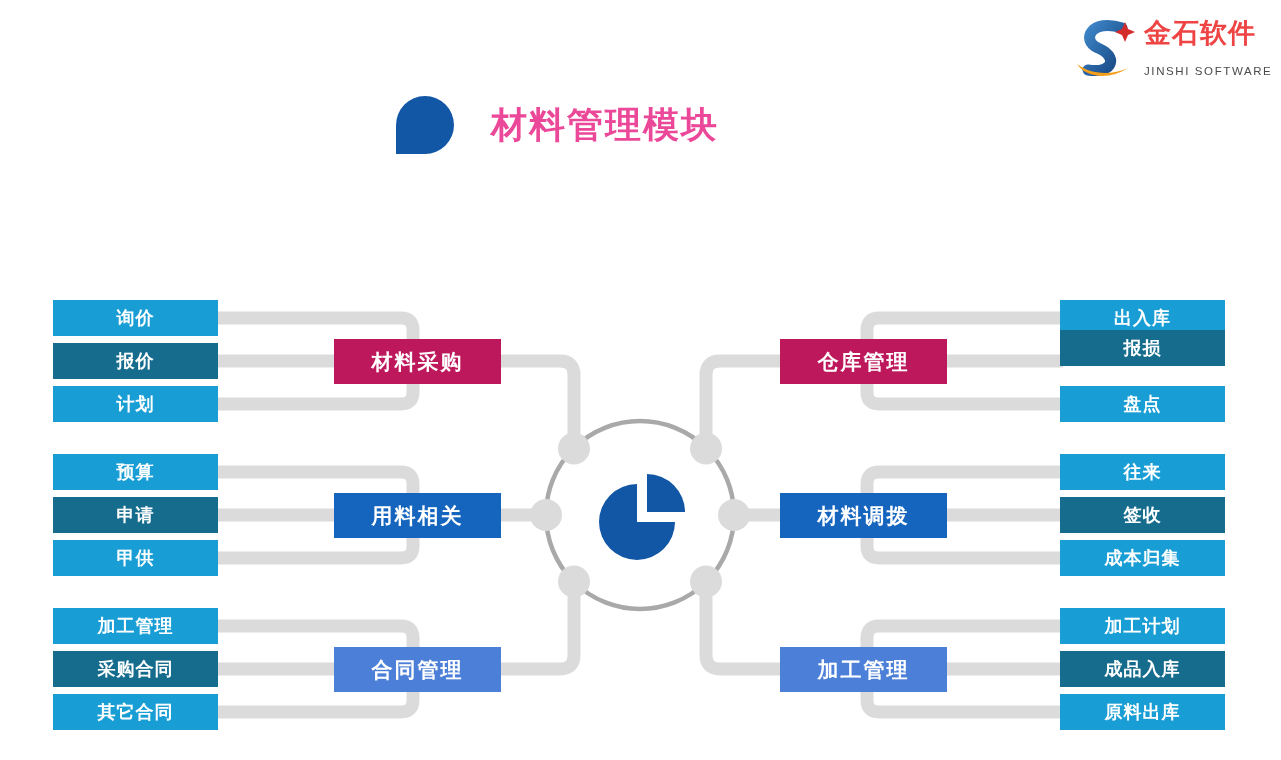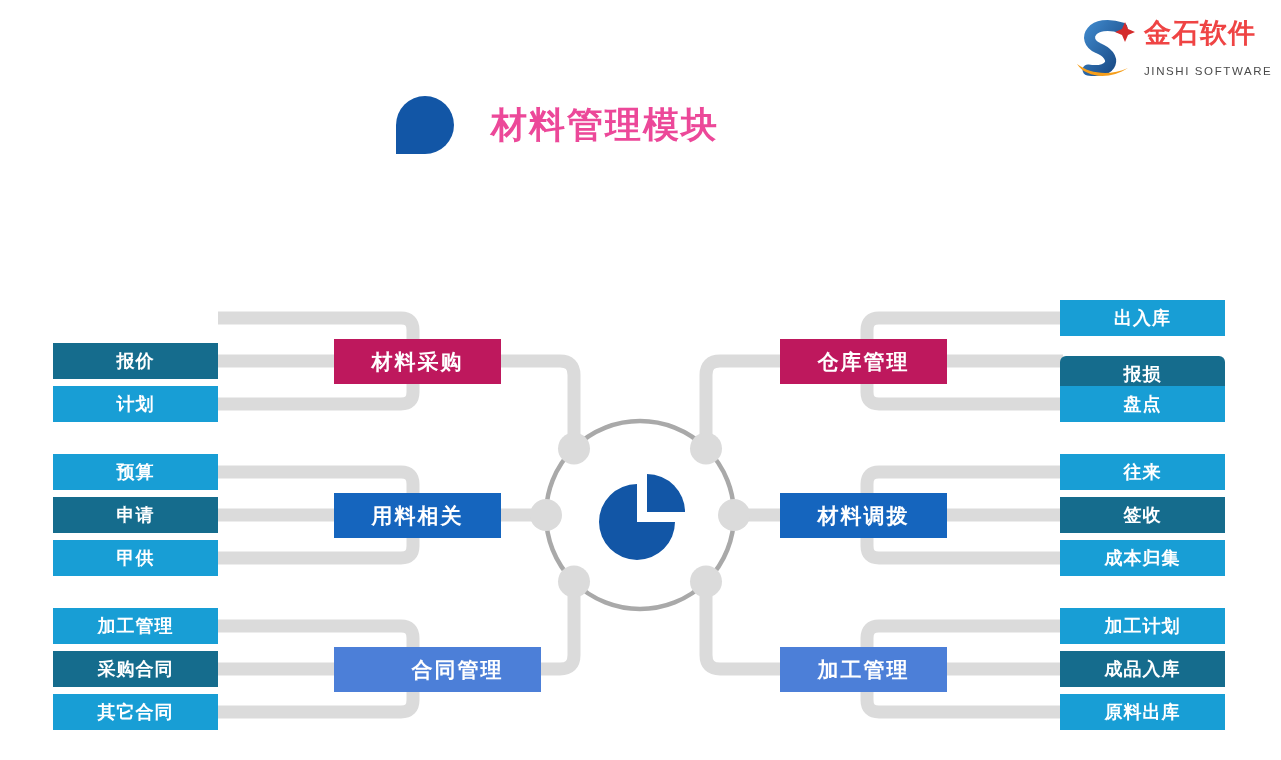--- a/index.html
+++ b/index.html
@@ -158,38 +158,39 @@
       <path d="M 53 6 L 56 13 L 63 16 L 56 19 L 53 26 L 50 19 L 43 16 L 50 13 Z" fill="#D42B2B"></path>
     </svg>
     <div class="logo-text">
       <div class="logo-company">金石软件</div>
       <div class="logo-subtitle">JINSHI SOFTWARE</div>
     </div>
   </div>
 
   <div class="branch gray" style="left:334px; top:339px;">材料采购</div>
   <div class="branch blue" style="left:334px; top:493px;">用料相关</div>
-  <div class="branch soft_blue" style="left:334px; top:647px;padding-left:40px;">合同管理</div>
+  <div class="branch soft_blue" style="left:334px; top:647px;">合同管理</div>
   <div class="branch gray" style="left:780px; top:339px;">仓库管理</div>
   <div class="branch blue" style="left:780px; top:493px;">材料调拨</div>
   <div class="branch soft_blue" style="left:780px; top:647px;">加工管理</div>
 
+  <div class="item light col-left-items" style="top:300px;">询价</div>
   <div class="item dark  col-left-items" style="top:343px;">报价</div>
   <div class="item light col-left-items" style="top:386px;">计划</div>
 
   <div class="item light col-left-items" style="top:454px;">预算</div>
   <div class="item dark  col-left-items" style="top:497px;">申请</div>
   <div class="item light col-left-items" style="top:540px;">甲供</div>
 
   <div class="item light col-left-items" style="top:608px;">加工管理</div>
   <div class="item dark  col-left-items" style="top:651px;">采购合同</div>
   <div class="item light col-left-items" style="top:694px;">其它合同</div>
 
   <div class="item light col-right-items" style="top:300px;">出入库</div>
-  <div class="item dark  col-right-items" style="top:356px;border-radius:6px;">报损</div>
+  <div class="item dark  col-right-items" style="top:330px;">报损</div>
   <div class="item light col-right-items" style="top:386px;">盘点</div>
 
   <div class="item light col-right-items" style="top:454px;">往来</div>
   <div class="item dark  col-right-items" style="top:497px;">签收</div>
   <div class="item light col-right-items" style="top:540px;">成本归集</div>
 
   <div class="item light col-right-items" style="top:608px;">加工计划</div>
   <div class="item dark  col-right-items" style="top:651px;">成品入库</div>
   <div class="item light col-right-items" style="top:694px;">原料出库</div>
 

